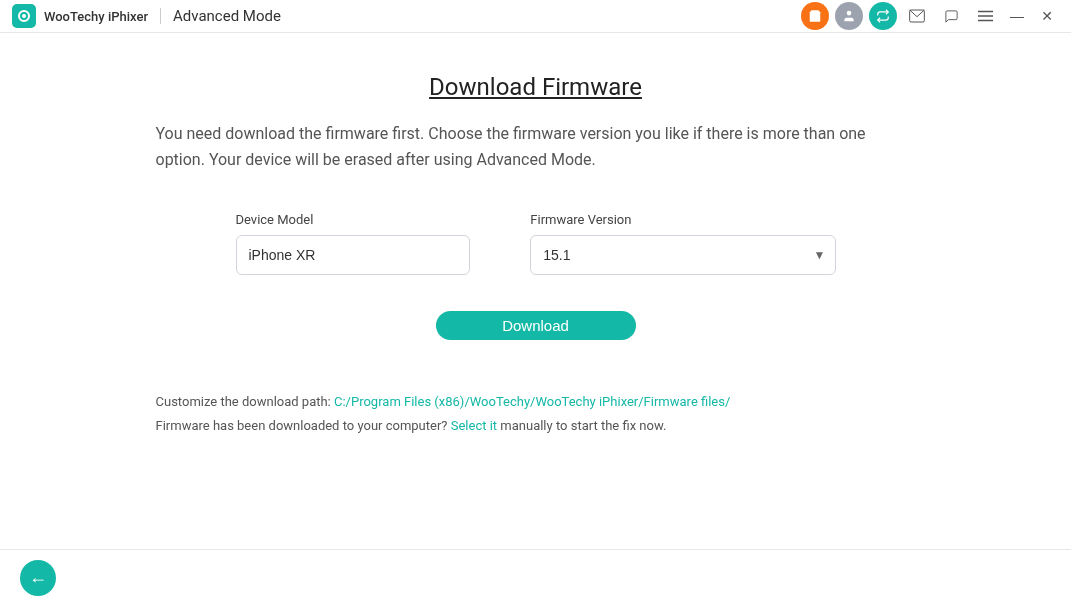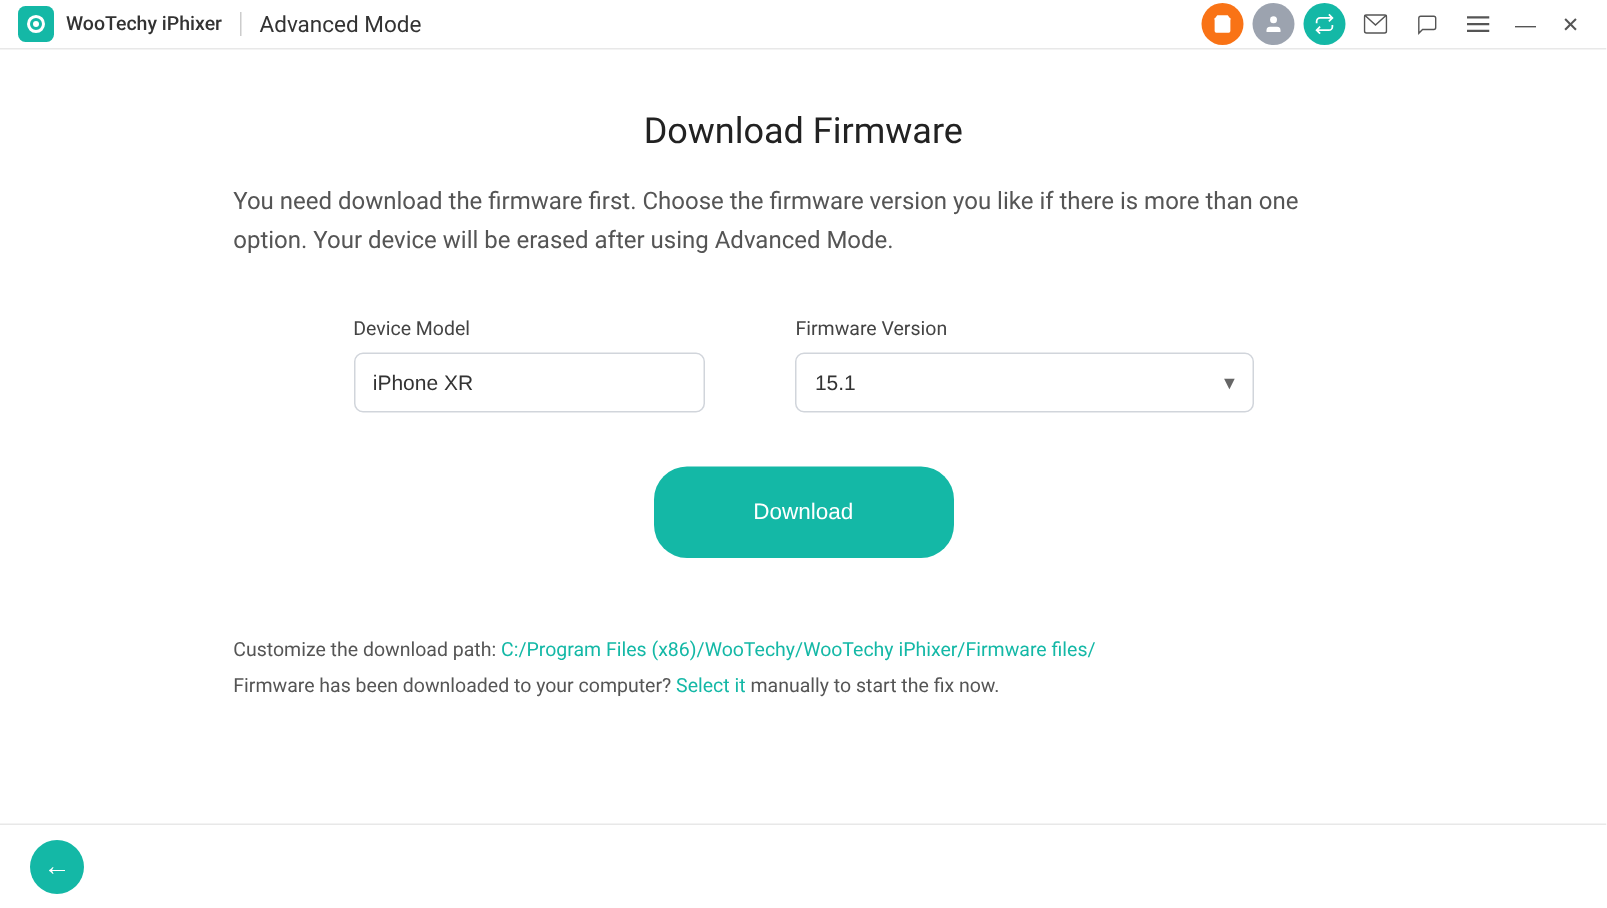--- a/index.html
+++ b/index.html
@@ -116,20 +116,21 @@
       padding: 0 80px;
       overflow: hidden;
     }
 
     .page-title {
       font-size: 24px;
       font-weight: 400;
       color: #222;
       margin-top: 40px;
       margin-bottom: 20px;
+      text-decoration: underline;
     }
 
     .page-description {
       font-size: 16px;
       color: #555;
       text-align: left;
       line-height: 1.6;
       max-width: 760px;
       width: 100%;
       margin-bottom: 40px;
@@ -199,21 +200,21 @@
     .select-arrow {
       position: absolute;
       right: 10px;
       pointer-events: none;
       color: #666;
       font-size: 12px;
     }
 
     .download-btn {
       width: 200px;
-      height: 61px;
+      height: 29px;
       background: #14b8a6;
       border: none;
       border-radius: 22px;
       color: #fff;
       font-size: 15px;
       cursor: pointer;
       margin-bottom: 50px;
     }
 
     .footer-text {

